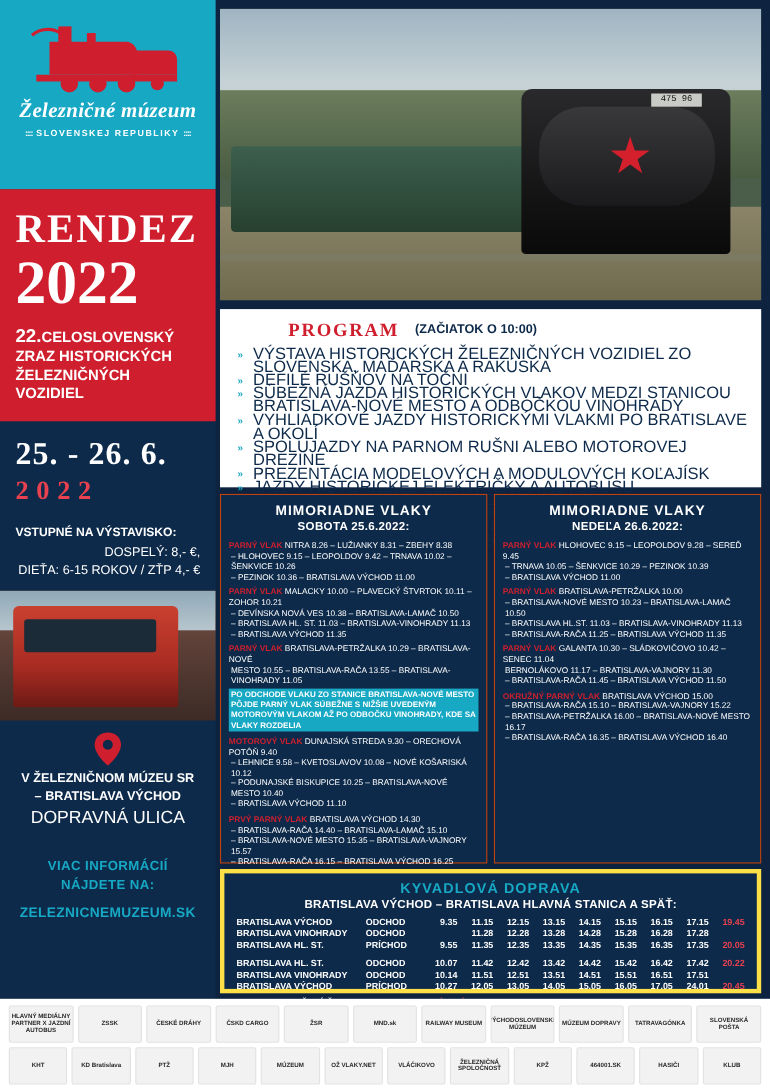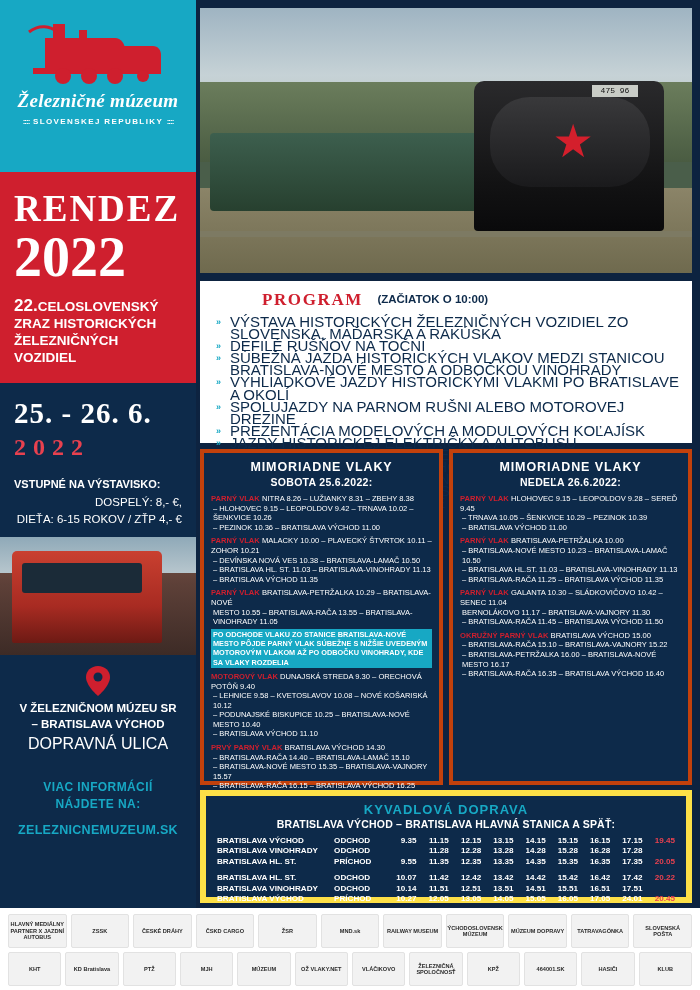--- a/index.html
+++ b/index.html
@@ -148,21 +148,21 @@
   }
   .program li::before {
     content: "»"; position: absolute; left: 2px; color: #17a8c4; font-weight: bold;
     font-size: 9px;
   }
 
   
   .panels { position: absolute; left: 200px; top: 449px; width: 492px; height: 336px; }
   .panel {
     position:absolute; top:0; width: 243px; height: 336px;
-    background: #0d2a4a; border: 4px solid #c2410c; padding: 7px 7px 6px 7px;
+    background: #0d2a4a; border: 1px solid #c2410c; padding: 7px 7px 6px 7px;
   }
   .panel.sat { left: 0; }
   .panel.sun { left: 249px; }
   .panel-title {
     color: #ffffff; font-weight: bold; font-size: 12.5px; text-align: center;
     letter-spacing: .9px;
   }
   .panel-sub {
     color: #ffffff; font-weight: bold; font-size: 10.5px; text-align: center;
     margin-top: 2px; margin-bottom: 6px; letter-spacing: .3px;
@@ -173,21 +173,21 @@
   .t-line { color: #ffffff; font-size: 7.5px; line-height: 9.6px; padding-left: 2px; }
   .t-line.red { color: #e8414f; }
   .t-note {
     background: #17a8c4; color: #ffffff; font-size: 7.3px; line-height: 9.3px;
     font-weight: bold; padding: 1px 2px; margin: 2px 0;
   }
 
   
   .shuttle {
     position: absolute; left: 200px; top: 790px; width: 492px; height: 113px;
-    background: #0d2a4a; border: 6px solid #fde047; padding: 6px 10px 4px 10px;
+    background: #0d2a4a; border: 4px solid #fde047; padding: 6px 10px 4px 10px;
   }
   .sh-title {
     color: #17a8c4; font-weight: bold; font-size: 13px; text-align: center; letter-spacing: 1px;
   }
   .sh-sub {
     color: #ffffff; font-weight: bold; font-size: 10.5px; text-align: center; margin-top: 1px;
     letter-spacing: .2px;
   }
   table.sh-table { width: 100%; border-collapse: collapse; margin-top: 6px; }
   table.sh-table td {

